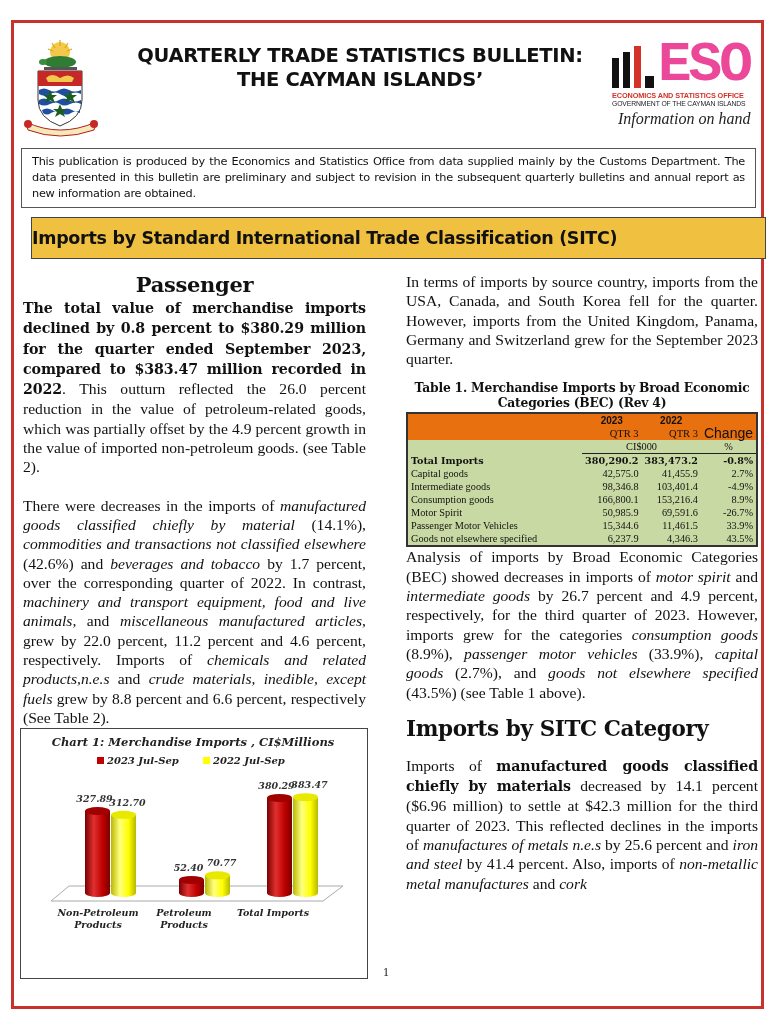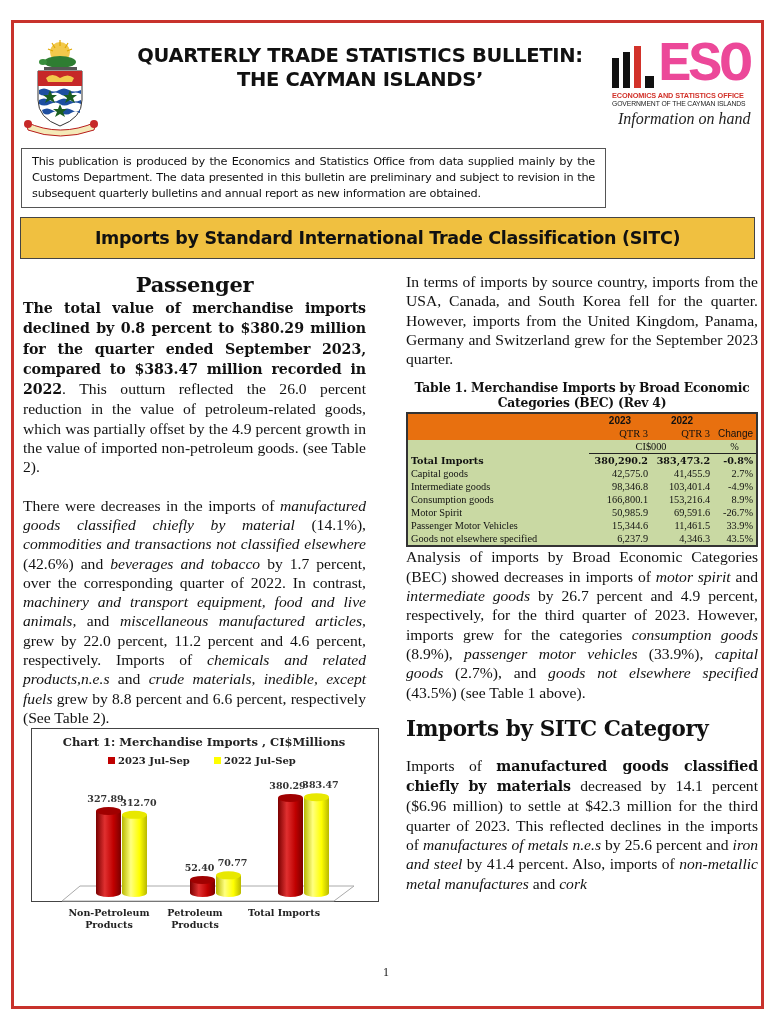--- a/index.html
+++ b/index.html
@@ -10,50 +10,50 @@
   
   .coat { position: absolute; left: 22px; top: 38px; width: 78px; height: 100px; }
   .title { position: absolute; left: 110px; top: 44px; width: 500px; text-align: center; font-family: "DejaVu Sans", sans-serif; font-weight: bold; font-size: 19.5px; line-height: 24px; letter-spacing: -0.3px; color: #111; }
   .eso { position: absolute; left: 608px; top: 40px; width: 150px; height: 95px; }
   .eso-mark { position: absolute; left: 4px; top: 4px; height: 44px; width: 140px; }
   .eso-text { position: absolute; left: 50px; top: 0px; font-family: Liberation Mono, monospace; font-weight: bold; font-size: 56px; line-height: 50px; letter-spacing: -3px; color: #ec4899; }
   .eso-sub1 { position: absolute; left: 4px; top: 51px; font-family: "Liberation Sans", sans-serif; font-weight: bold; font-size: 7.3px; color: #d2322a; letter-spacing: -0.1px; white-space: nowrap; }
   .eso-sub2 { position: absolute; left: 4px; top: 60px; font-family: "Liberation Sans", sans-serif; font-size: 6.8px; color: #222; white-space: nowrap; letter-spacing: -0.1px; }
   .eso-tag { position: absolute; left: 10px; top: 70px; font-family: "Liberation Serif", serif; font-style: italic; font-size: 16px; color: #222; white-space: nowrap; }
 
-  .notice { position: absolute; left: 21px; top: 148px; width: 585px; height: 60px; border: 1.5px solid #555; padding: 5px 10px; font-family: "DejaVu Sans", sans-serif; font-size: 11.3px; line-height: 16px; text-align: justify; color: #111; letter-spacing: -0.25px; }
-  .banner { position: absolute; left: 20px; top: 217px; width: 735px; height: 42px; background: #f0c040; border: 1.5px solid #444; text-align: center; font-family: "DejaVu Sans", sans-serif; font-weight: bold; font-size: 17.5px; line-height: 40px; color: #111; letter-spacing: -0.3px; }
+  .notice { position: absolute; left: 21px; top: 148px; width: 735px; height: 60px; border: 1.5px solid #555; padding: 5px 10px; font-family: "DejaVu Sans", sans-serif; font-size: 11.3px; line-height: 16px; text-align: justify; color: #111; letter-spacing: -0.25px; }
+  .banner { position: absolute; left: 31px; top: 217px; width: 735px; height: 42px; background: #f0c040; border: 1.5px solid #444; font-family: "DejaVu Sans", sans-serif; font-weight: bold; font-size: 17.5px; line-height: 40px; color: #111; letter-spacing: -0.3px; }
 
   
   .col-left { position: absolute; left: 23px; top: 272px; width: 343px; }
   .col-right { position: absolute; left: 406px; top: 272px; width: 352px; }
   .h-overview { text-align: center; font-size: 21px; font-weight: bold; line-height: 26px; font-family: "DejaVu Serif", serif; letter-spacing: -0.3px; }
   p.body { font-size: 15.6px; line-height: 19.3px; text-align: justify; font-family: "Liberation Serif", serif; }
   p.body b { font-family: "DejaVu Serif", serif; font-size: 14.2px; letter-spacing: -0.1px; }
   .gap { height: 19px; }
 
   
   .tbl-caption { text-align: center; font-weight: bold; font-size: 12.3px; line-height: 15px; margin-top: 12px; font-family: "DejaVu Serif", serif; letter-spacing: -0.2px; }
   .tbl-wrap { margin-top: 2px; width: 352px; border: 2px solid #333; background: #c9d9a3; font-family: "Liberation Serif", serif; font-size: 10.3px; }
   table.bec { width: 100%; border-collapse: collapse; }
   table.bec th, table.bec td { padding: 0 3px; line-height: 13px; white-space: nowrap; }
   .hdr-row { background: #e8700f; }
   .hdr-row th { font-family: "Liberation Sans", sans-serif; font-weight: bold; font-size: 10px; text-align: center; }
   .hdr-row2 { background: #e8700f; }
   .hdr-row2 th { font-weight: normal; font-size: 10.5px; text-align: right; line-height: 14px; }
-  .hdr-row2 th.chg { font-family: "Liberation Sans", sans-serif; font-size: 10px; text-align: right; margin-left: 48px; }
+  .hdr-row2 th.chg { font-family: "Liberation Sans", sans-serif; font-size: 14px; text-align: right; margin-left: 48px; }
   .unit-row td { text-align: center; line-height: 14px; }
   .unit-row td.u-under { border-bottom: 1.5px solid #222; }
   td.num { text-align: right; }
   td.lbl { padding-left: 12px; }
   tr.total td { font-weight: bold; font-family: "DejaVu Serif", serif; font-size: 9.6px; line-height: 13px; }
   tr.total td.lbl { padding-left: 3px; }
 
   
-  .chart-box { position: absolute; left: 31px; top: 728px; width: 348px; height: 174px; border: 1.5px solid #444; }
+  .chart-box { position: absolute; left: 20px; top: 728px; width: 348px; height: 251px; border: 1.5px solid #444; font-style: italic; }
   .chart-box svg { position: absolute; left: 0; top: 0; }
 
   .h-sitc { font-size: 21.5px; font-weight: bold; line-height: 26px; font-family: "DejaVu Serif", serif; letter-spacing: -0.4px; margin-top: 14px; }
   .page-num { position: absolute; left: 383px; top: 965px; font-size: 12px; font-family: "Liberation Serif", serif; }
 </style>
 </head>
 <body>
 
 <div class="page-frame"></div>
 

